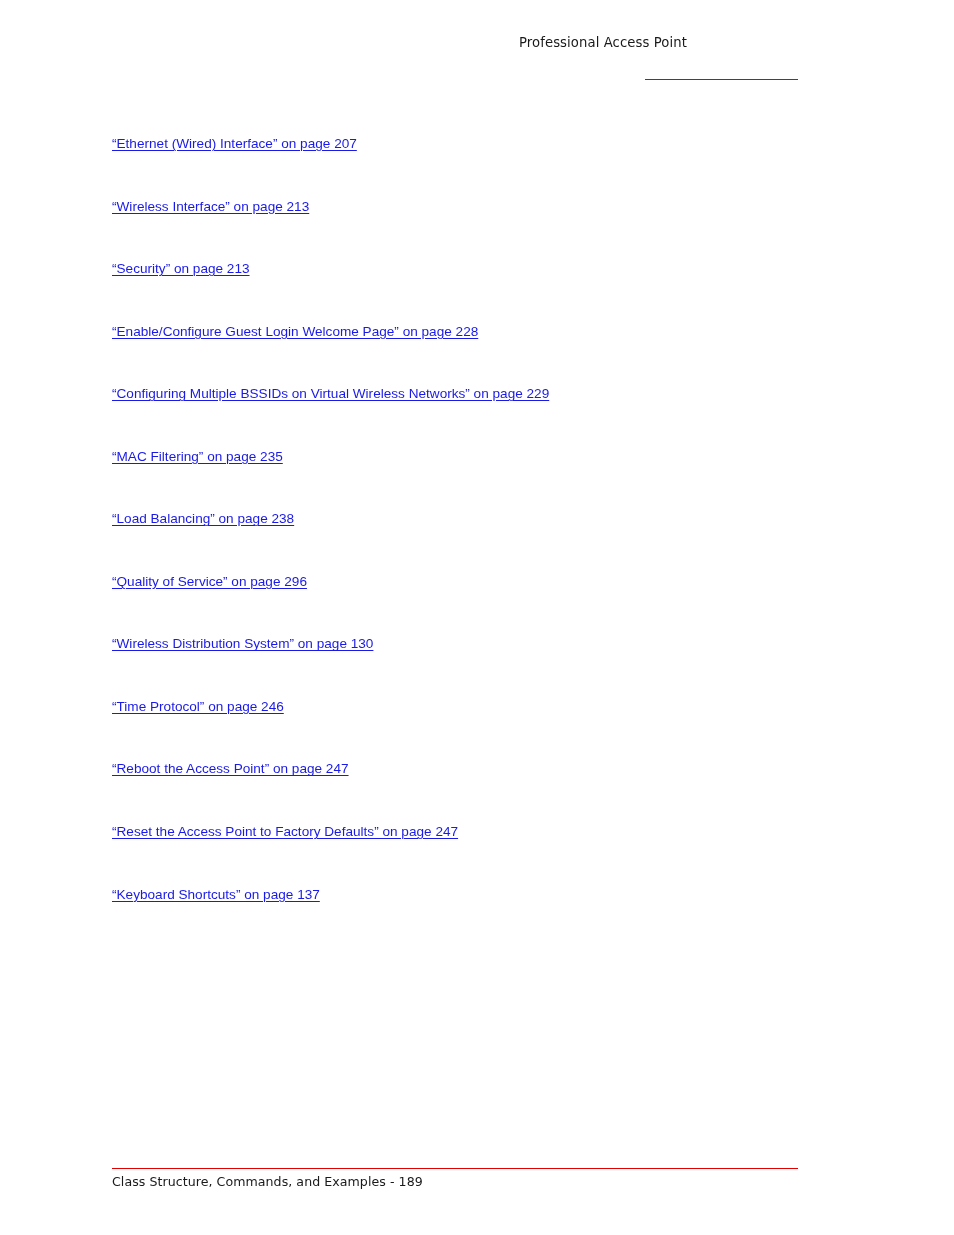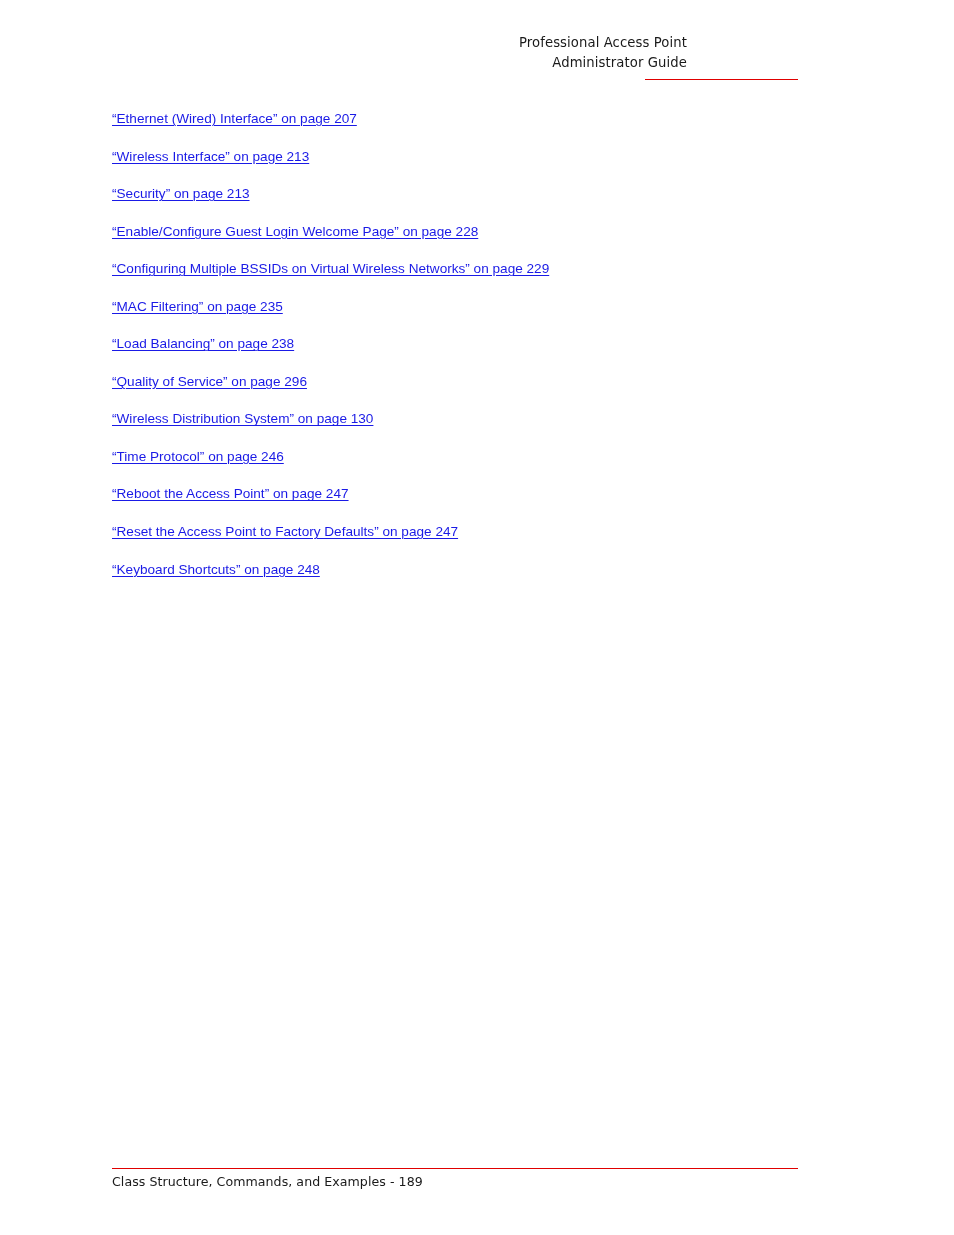--- a/index.html
+++ b/index.html
@@ -52,20 +52,21 @@
   .link-list {
     position: absolute;
     top: 108px;
     left: 112px;
     width: 760px;
   }
 
   .link-row {
     height: 37.55px;
     line-height: 20px;
+    margin-top: 25px;
   }
 
   .xref-link {
     font-family: "Liberation Sans", sans-serif;
     font-size: 13.6px;
     color: #1a1ae6;
     text-decoration: underline;
     text-decoration-color: #1a1ae6;
     text-underline-offset: 2.2px;
     text-decoration-thickness: 1px;
@@ -100,21 +101,20 @@
     letter-spacing: 0.05px;
   }
 </style>
 </head>
 <body>
 
 <div id="page">
 
   <div class="page-header">
     <div class="hdr-line">Professional Access Point</div>
-    <div class="hdr-line">Administrator Guide</div>
   </div>
   <div class="header-rule"></div>
 
   <div class="link-list">
     <div class="link-row">
       <a class="xref-link">“Ethernet (Wired) Interface” on page 207</a>
     </div>
     <div class="link-row">
       <a class="xref-link">“Wireless Interface” on page 213</a>
     </div>
@@ -142,21 +142,21 @@
     <div class="link-row">
       <a class="xref-link">“Time Protocol” on page 246</a>
     </div>
     <div class="link-row">
       <a class="xref-link">“Reboot the Access Point” on page 247</a>
     </div>
     <div class="link-row">
       <a class="xref-link">“Reset the Access Point to Factory Defaults” on page 247</a>
     </div>
     <div class="link-row">
-      <a class="xref-link">“Keyboard Shortcuts” on page 248</a>
+      <a class="xref-link">“Keyboard Shortcuts” on page 137</a>
     </div>
   </div>
 
   <div class="footer-rule"></div>
   <div class="page-footer">
     <div class="ftr-text">Class Structure, Commands, and Examples - 189</div>
   </div>
 
 </div>
 

